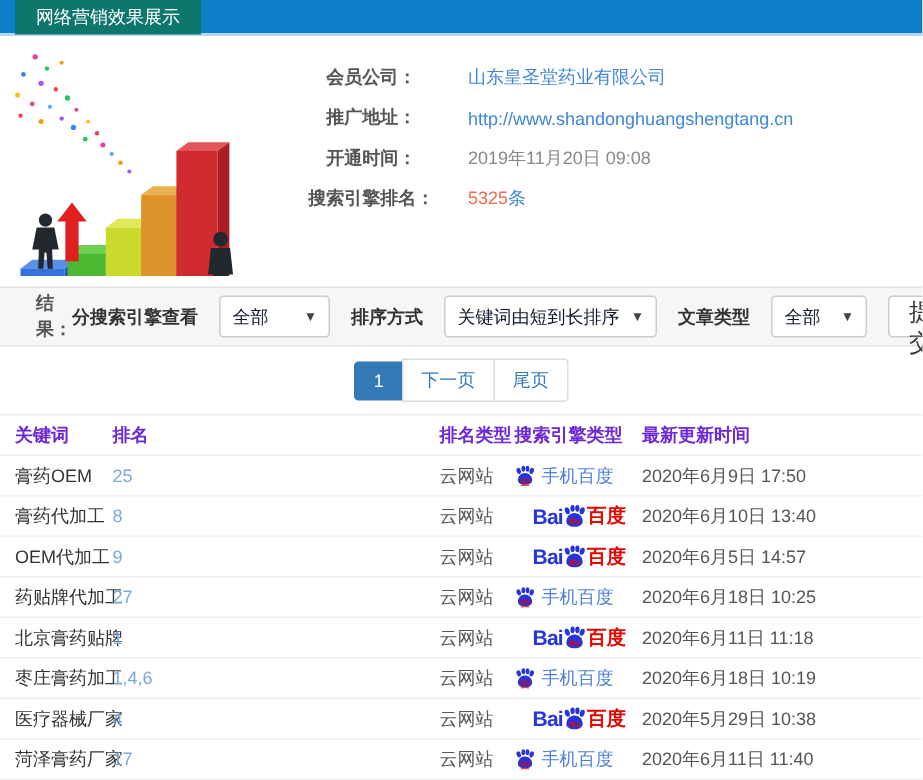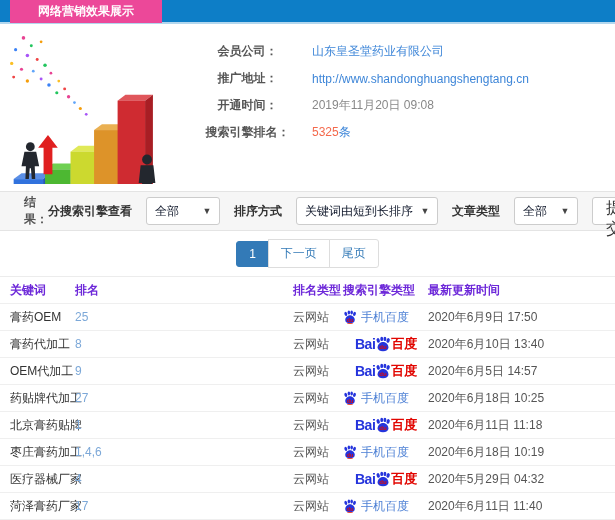--- a/index.html
+++ b/index.html
@@ -2,22 +2,22 @@
 <html><head>
 <meta charset="utf-8">
 <style>
   * { box-sizing: border-box; margin: 0; padding: 0; }
   html, body { width: 615px; height: 520px; overflow: hidden; background: #fff;
     font-family: "Liberation Sans", "DejaVu Sans", sans-serif; font-size: 12px; color: #333; }
 
   
   .topbar { height: 24px; background: #0d7ec7; border-bottom: 2px solid #b3d7ee;
     display: flex; align-items: center; }
-  .topbar-tab { background: #ec4899; height: 24px; display: flex; align-items: center;
-    padding: 0 28px; margin-left: 10px; color: #fff; font-size: 12px; font-weight: bold; }
+  .topbar-tab { background: #0f766e; height: 24px; display: flex; align-items: center;
+    padding: 0 14px; margin-left: 10px; color: #fff; font-size: 12px; }
 
   
   .info { display: flex; height: 167px; padding-top: 8px; }
   .illustration { width: 195px; height: 152px; flex: none; }
   .info-fields { flex: 1; padding-top: 6px; }
   .info-row { display: flex; align-items: center; height: 27px; }
   .info-label { width: 105px; text-align: center; font-weight: bold; color: #555; flex: none; }
   .info-value { margin-left: 12px; }
   .link { color: #3e86d8; text-decoration: none; cursor: pointer; }
   .muted { color: #888; }
@@ -337,21 +337,21 @@
     <ellipse cx="20" cy="28" rx="10" ry="15" fill="#2534dc" transform="rotate(-18 20 28)"></ellipse>
     <ellipse cx="42" cy="18" rx="9" ry="14" fill="#2534dc"></ellipse>
     <ellipse cx="62" cy="18" rx="9" ry="14" fill="#2534dc"></ellipse>
     <ellipse cx="82" cy="28" rx="10" ry="15" fill="#2534dc" transform="rotate(18 82 28)"></ellipse>
     <path d="M50 38 C30 38 16 55 16 72 C16 87 30 95 50 95 C70 95 84 87 84 72 C84 55 70 38 50 38 Z" fill="#2534dc"></path>
     <text x="50" y="84" font-size="38" fill="#e10601" text-anchor="middle" font-weight="bold" font-family="Liberation Sans, DejaVu Sans, sans-serif">du</text>
 
   </svg>
           <span class="bd-suffix">百度</span>
         </div>
-    <div class="td td-time">2020年5月29日 04:32</div>
+    <div class="td td-time">2020年5月29日 10:38</div>
   </div>
 
   <div class="tr">
     <div class="td td-keyword">菏泽膏药厂家</div>
     <div class="td td-rank"><span class="rank-val">17</span></div>
     <div class="td td-ranktype">云网站</div>
     <div class="td td-engine">
           <svg class="paw" width="14" height="14" viewBox="0 0 100 100">
     <ellipse cx="20" cy="28" rx="10" ry="15" fill="#2534dc" transform="rotate(-18 20 28)"></ellipse>
     <ellipse cx="42" cy="18" rx="9" ry="14" fill="#2534dc"></ellipse>

